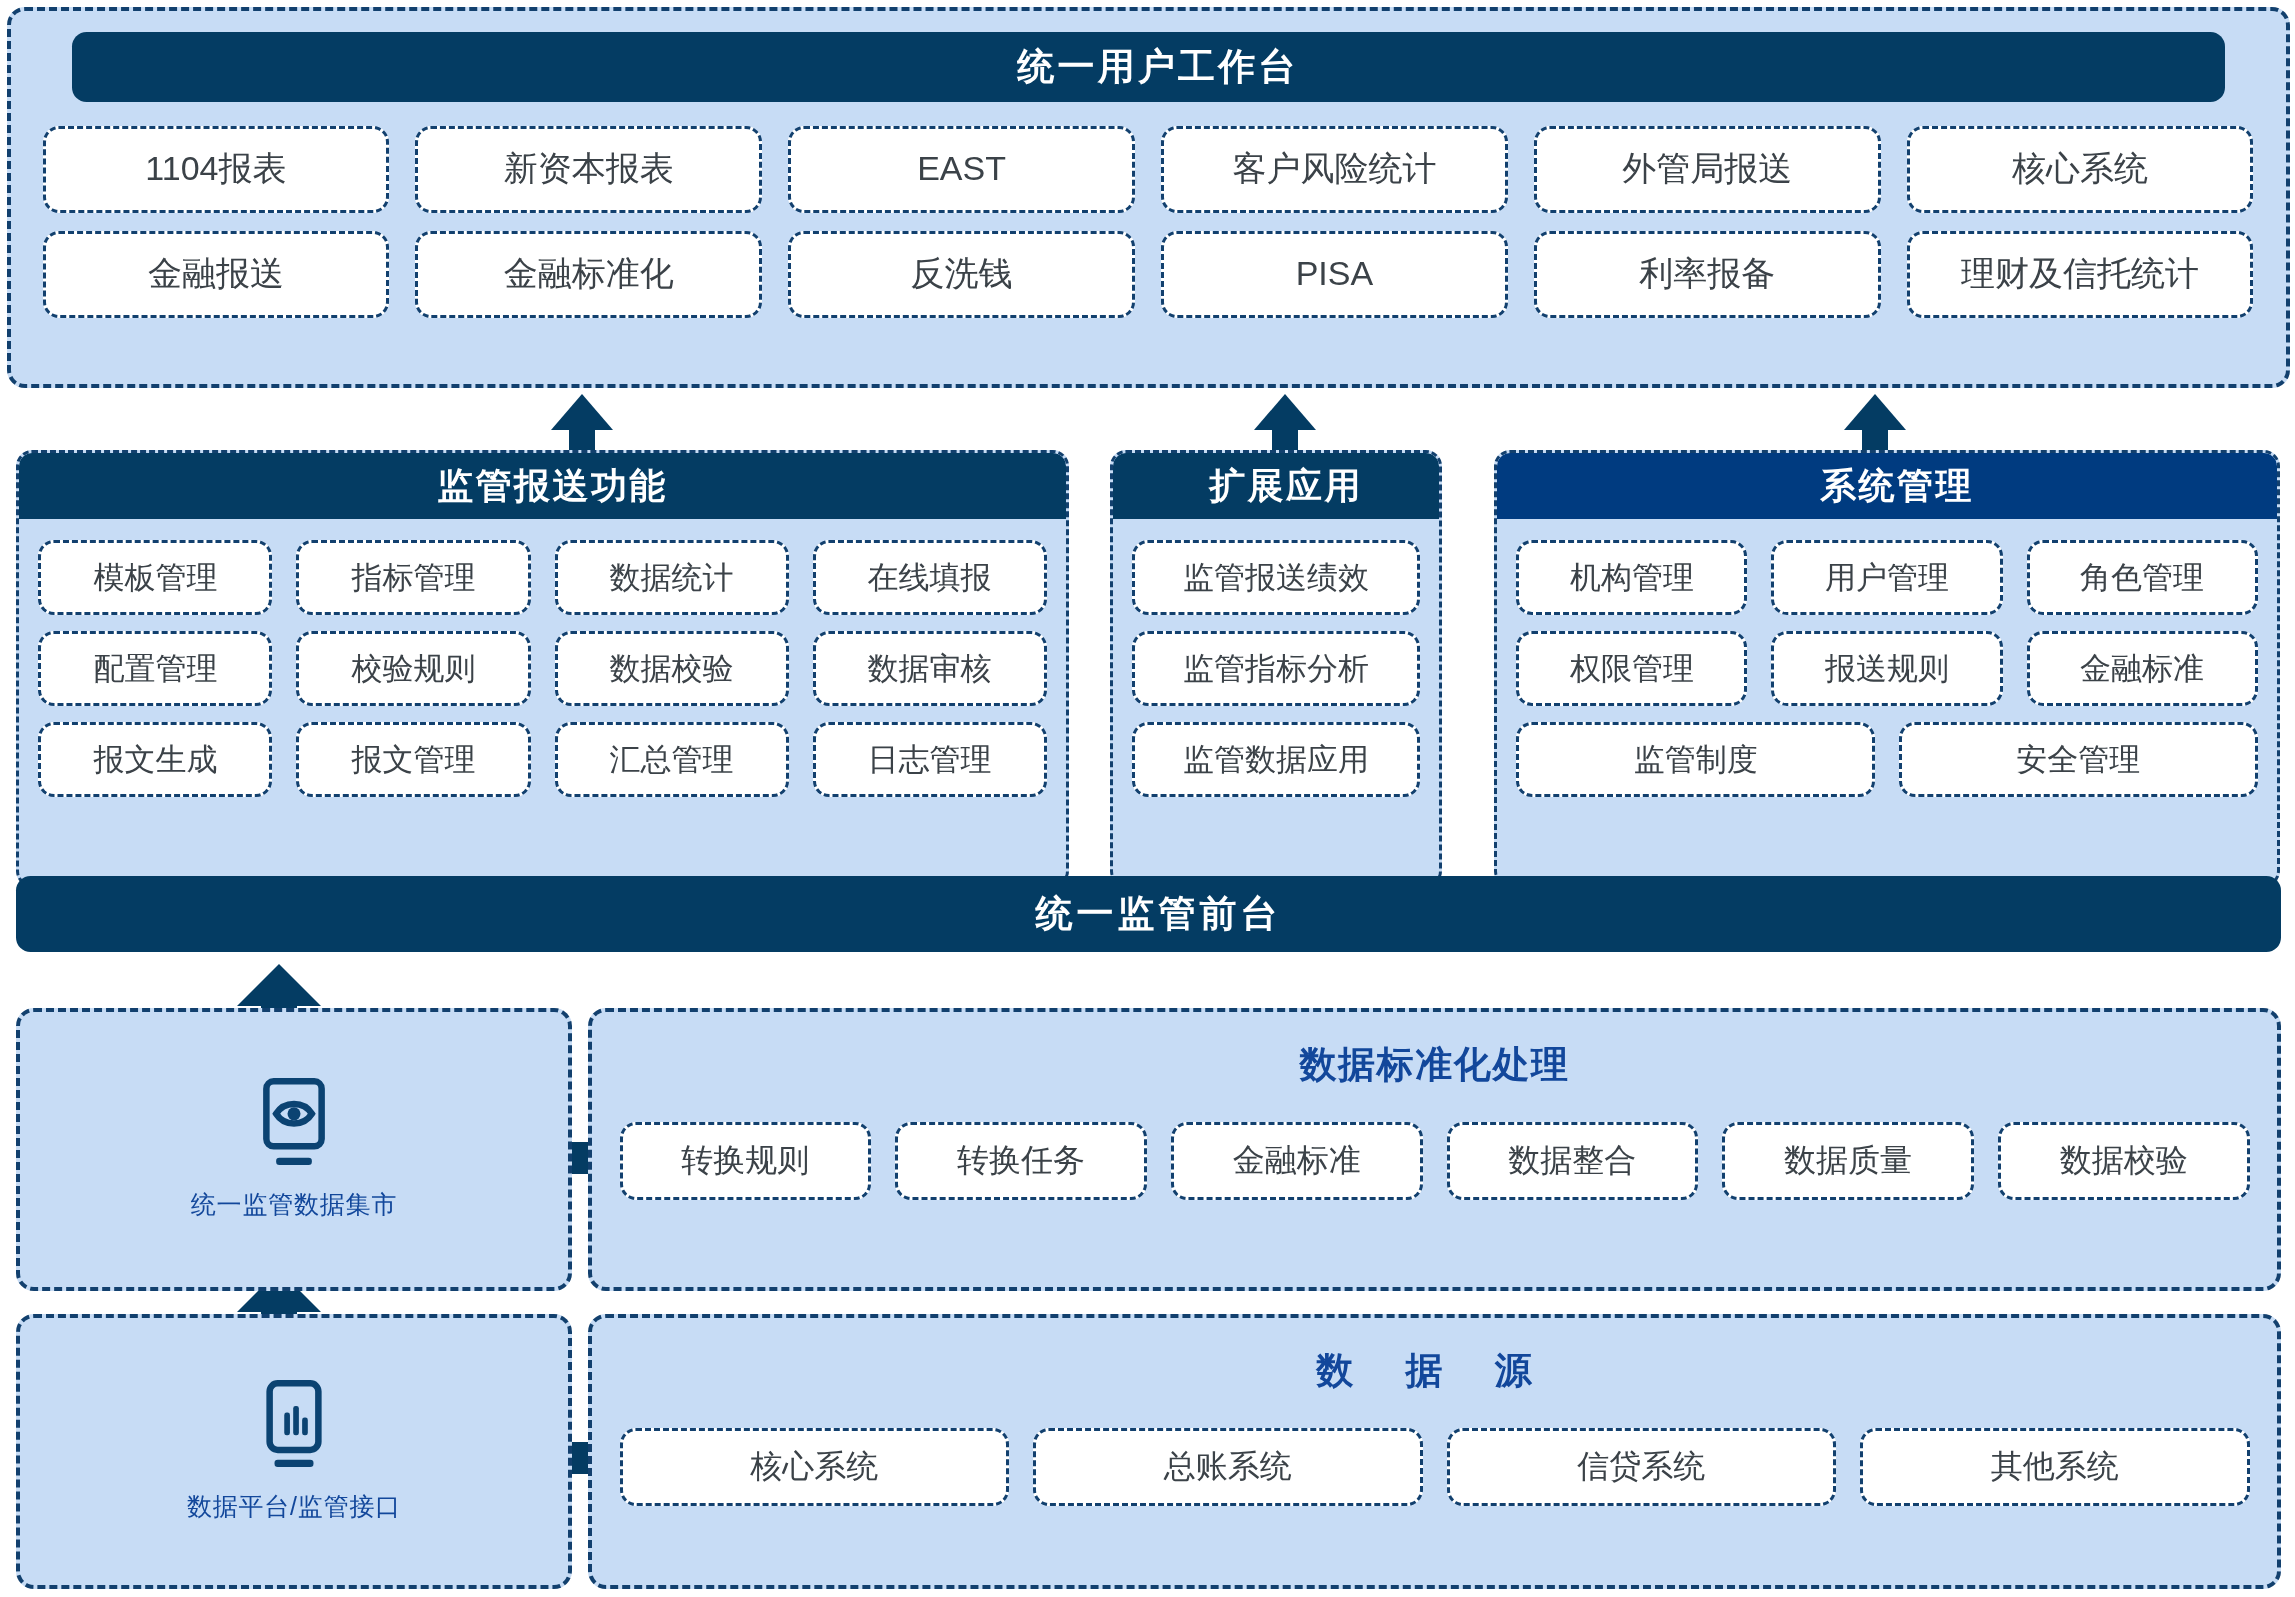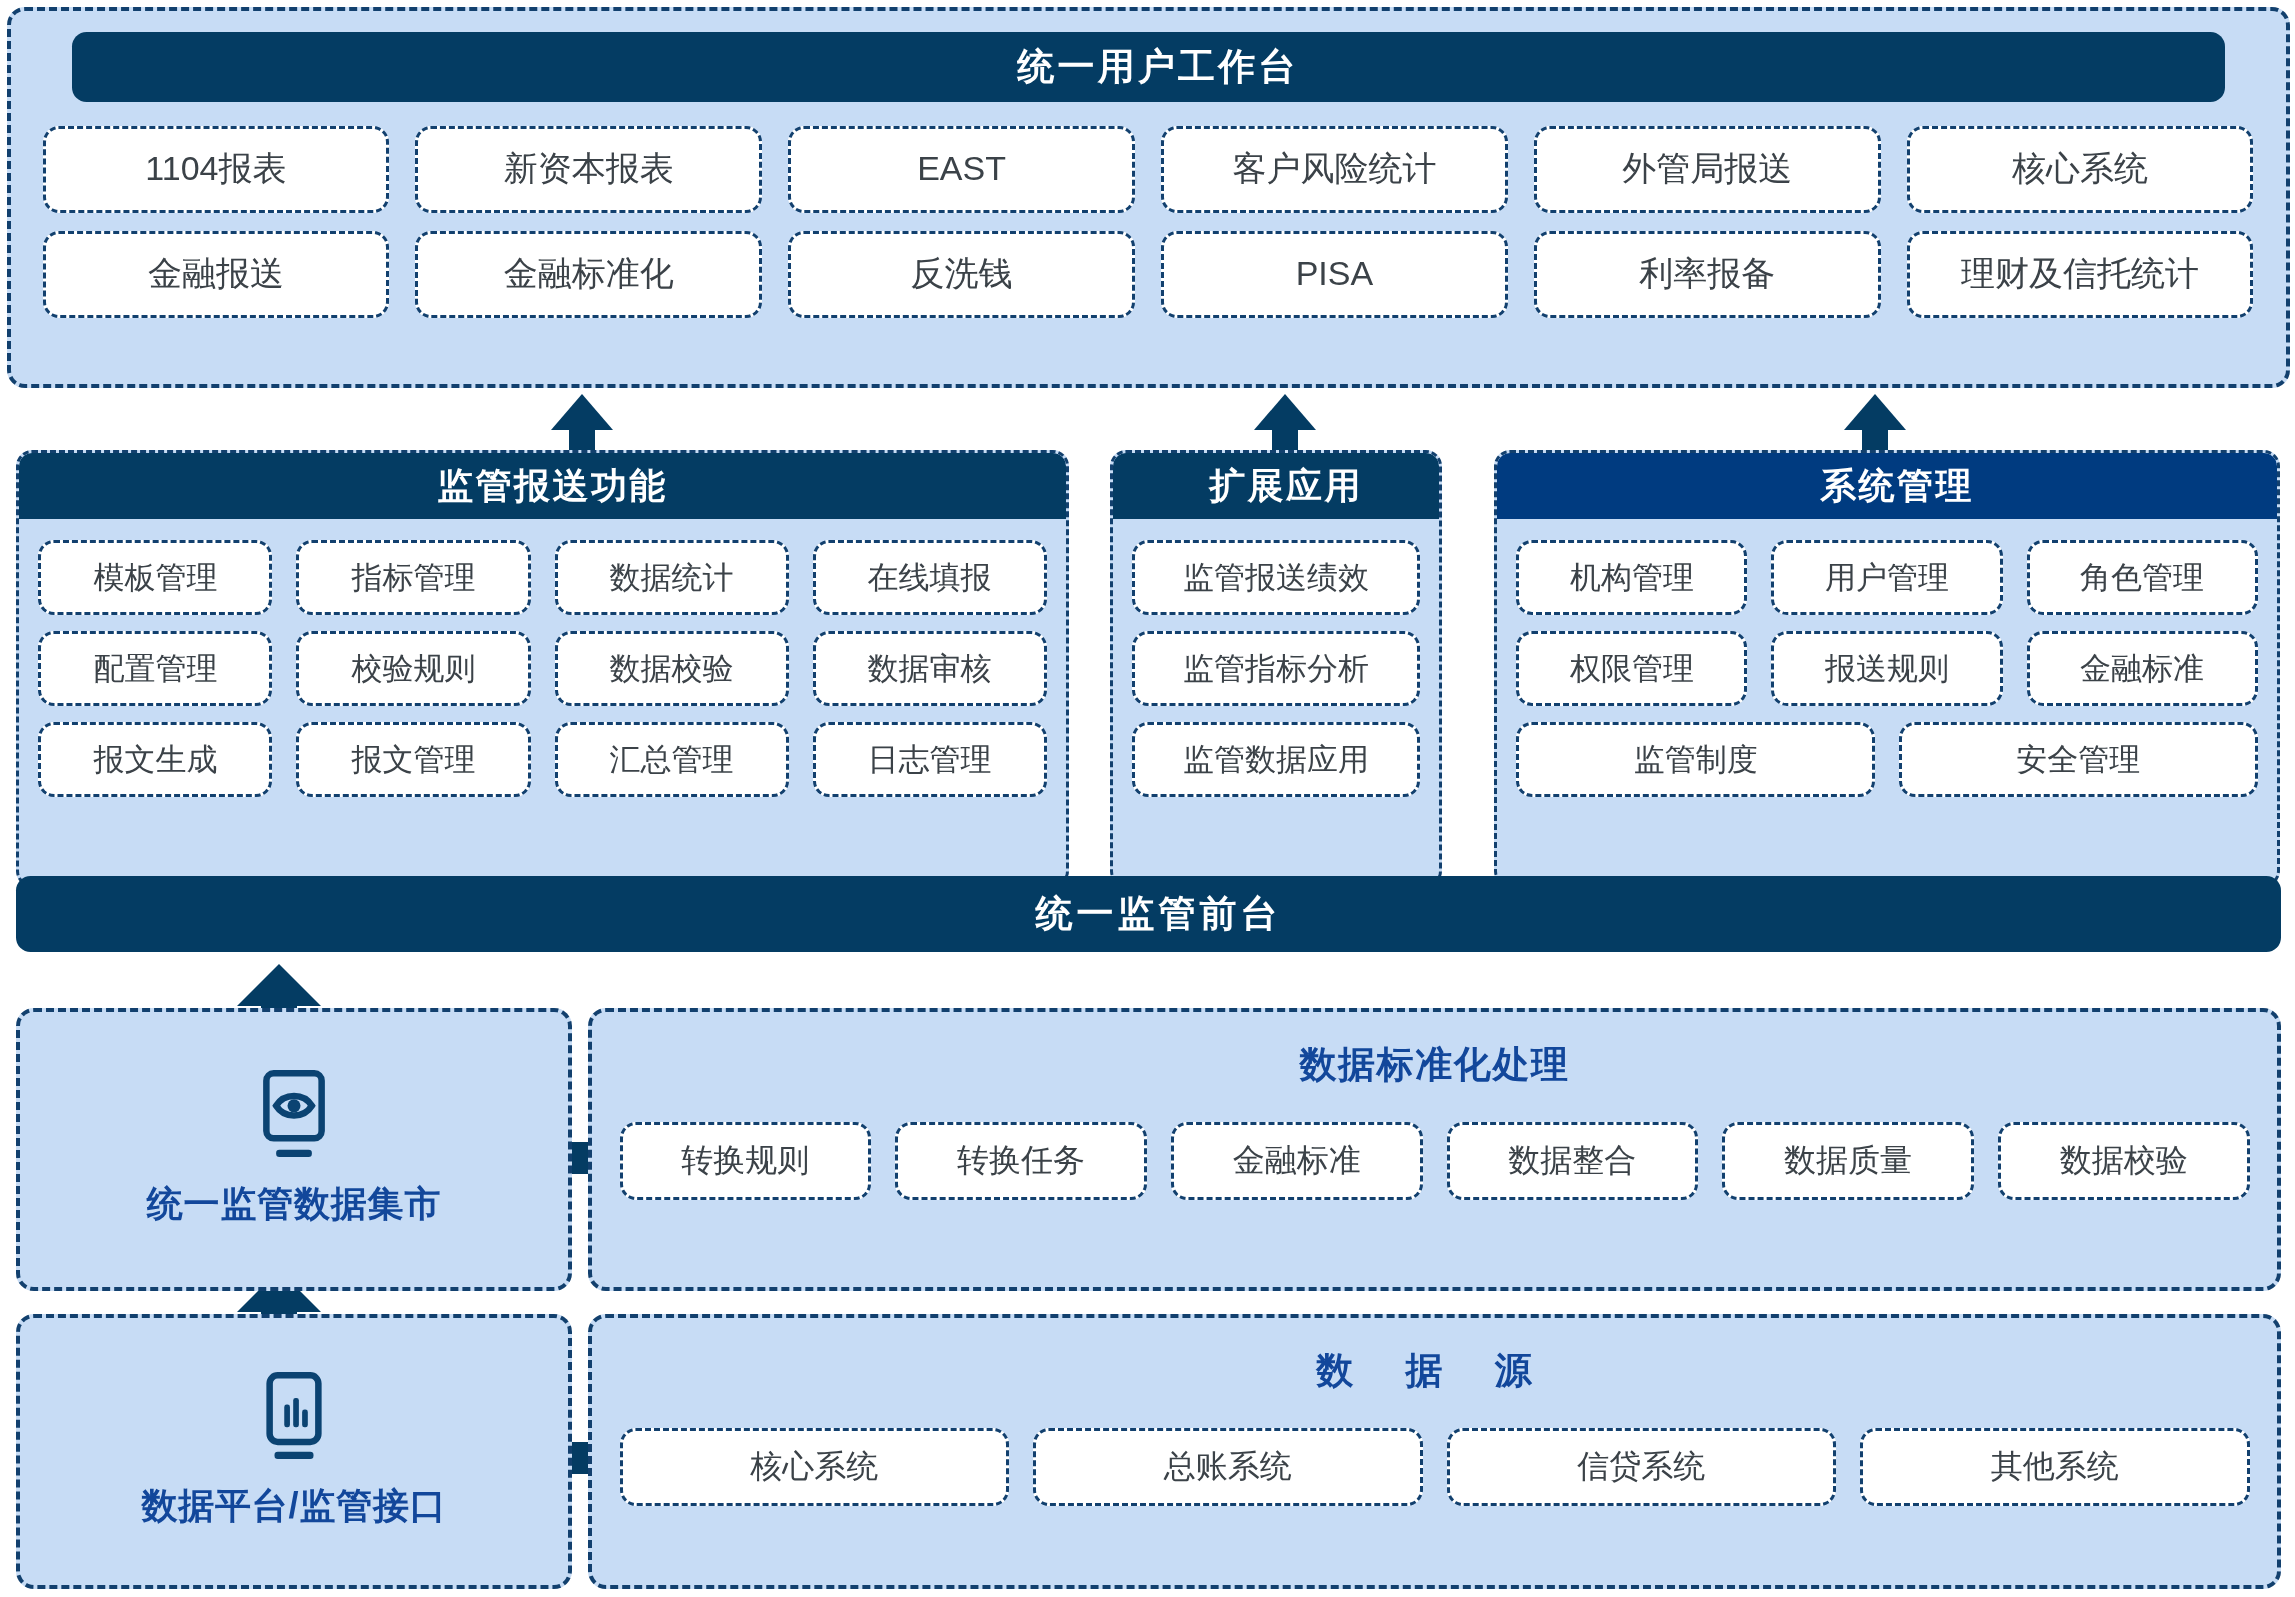--- a/index.html
+++ b/index.html
@@ -128,21 +128,21 @@
   #std-panel{      position:absolute; left:588px; top:1008px; width:1693px; height:283px; }
   #platform-panel{ position:absolute; left:16px;  top:1314px; width:556px; height:275px; }
   #src-panel{      position:absolute; left:588px; top:1314px; width:1693px; height:275px; }
 
   .side-card{
     display:flex; flex-direction:column;
     align-items:center; justify-content:center;
     gap:14.6px;
   }
   .side-card .label{
-    color:var(--label-blue); font-size:36px; font-weight:bold; letter-spacing:0.8px; white-space:nowrap;
+    color:var(--label-blue); font-size:25px; font-weight:normal; letter-spacing:0.8px; white-space:nowrap;
   }
   .icon-box{ width:78px; height:96px; }
 
   .sect-title{
     text-align:center; color:var(--label-blue);
     font-weight:bold; font-size:37px; letter-spacing:1.6px;
     margin-top:27.5px;
   }
   .sect-title.wide{ letter-spacing:21px; }
   .sect-row{ display:flex; gap:24px; padding:0 27.5px; margin-top:32px; }

